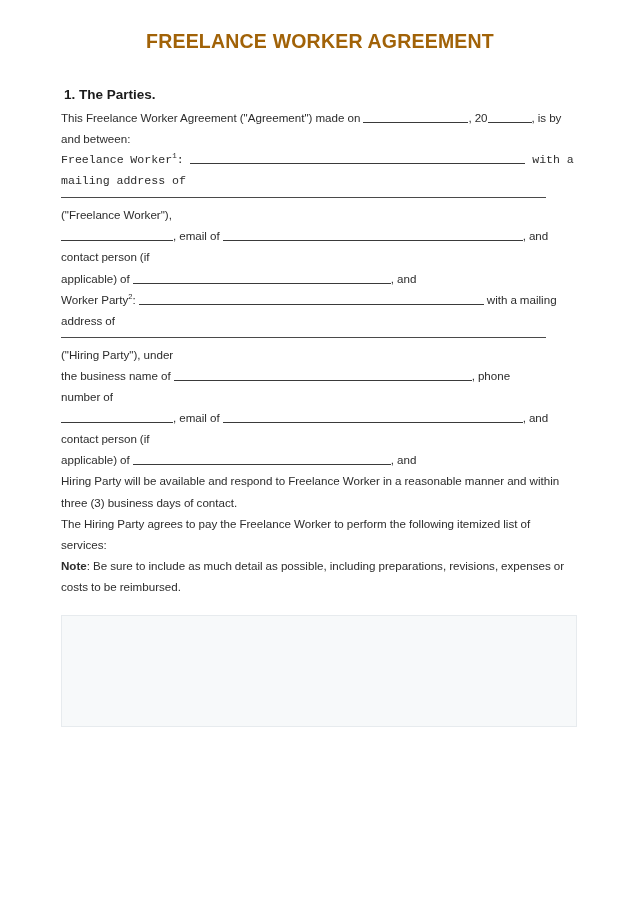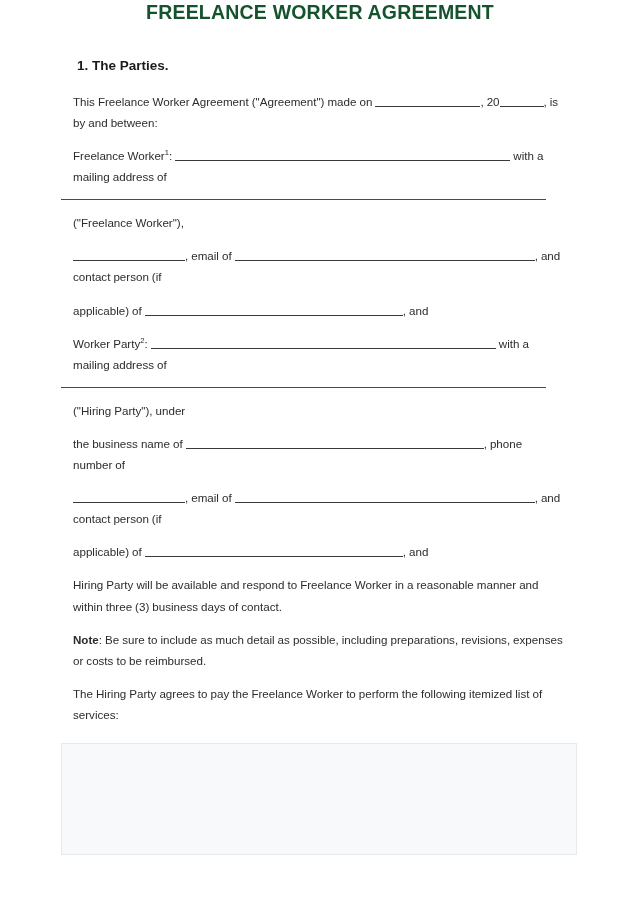--- a/index.html
+++ b/index.html
@@ -23,51 +23,52 @@
     background: #ffffff;
     box-sizing: border-box;
     overflow: hidden;
   }
 
   .doc-title {
     text-align: center;
     font-size: 19.5px;
     font-weight: bold;
     letter-spacing: 0.2px;
-    color: #14532d;
+    color: #a16207;
     margin: 0;
+    padding-top: 29px;
     padding-bottom: 0;
     line-height: 1.25;
   }
 
   .content {
     padding: 0 62px 0 61px;
   }
 
   .section-heading {
     font-size: 13.5px;
     font-weight: bold;
     color: #1b1b1b;
-    margin: 16px;
+    margin: 3px;
     line-height: 1.3;
   }
 
   .h-parties { margin-top: 33px; }
   .h-services { margin-top: 35px; }
 
   p.para {
     font-size: 11.6px;
     line-height: 1.82;
     color: #2c2c2c;
-    margin: 12px;
+    margin: 0;
     word-spacing: -0.2px;
   }
 
   .p-intro      { margin-top: 19px; }
-  .p-fw-name    { margin-top: 20px; }
+  .p-fw-name    { margin-top: 20px; font-family: Liberation Mono, monospace; }
   .p-fw-quote   { margin-top: 0px; }
   .p-fw-biz     { margin-top: 13px; }
   .p-fw-email   { margin-top: 14px; }
   .p-fw-app     { margin-top: 14px; }
   .p-hp-name    { margin-top: 22px; }
   .p-hp-quote   { margin-top: 0px; }
   .p-hp-biz     { margin-top: 8px; }
   .p-hp-email   { margin-top: 14px; }
   .p-hp-app     { margin-top: 14px; }
   .p-respond    { margin-top: 22px; }
@@ -170,22 +171,22 @@
       <span class="blank w-phone"></span><span>, email of </span><span class="blank w-email"></span><span>, and contact person (if</span>
     </p>
 
     <p class="para p-hp-app">
       <span>applicable) of </span><span class="blank w-contact"></span><span>, and</span>
     </p>
 
     <p class="para p-respond">Hiring Party will be available and respond to Freelance Worker in a reasonable manner and within three (3) business days of contact.</p>
 
 
+    <p class="para p-itemized">The Hiring Party agrees to pay the Freelance Worker to perform the following itemized list of services:</p>
+
     <p class="para p-note">
       <span class="bold-inline">Note</span><span>: Be sure to include as much detail as possible, including preparations, revisions, expenses or costs to be reimbursed.</span>
     </p>
-
-    <p class="para p-itemized">The Hiring Party agrees to pay the Freelance Worker to perform the following itemized list of services:</p>
 
     <div class="services-box"></div>
 
   </div>
 </div>
 
 </body></html>

